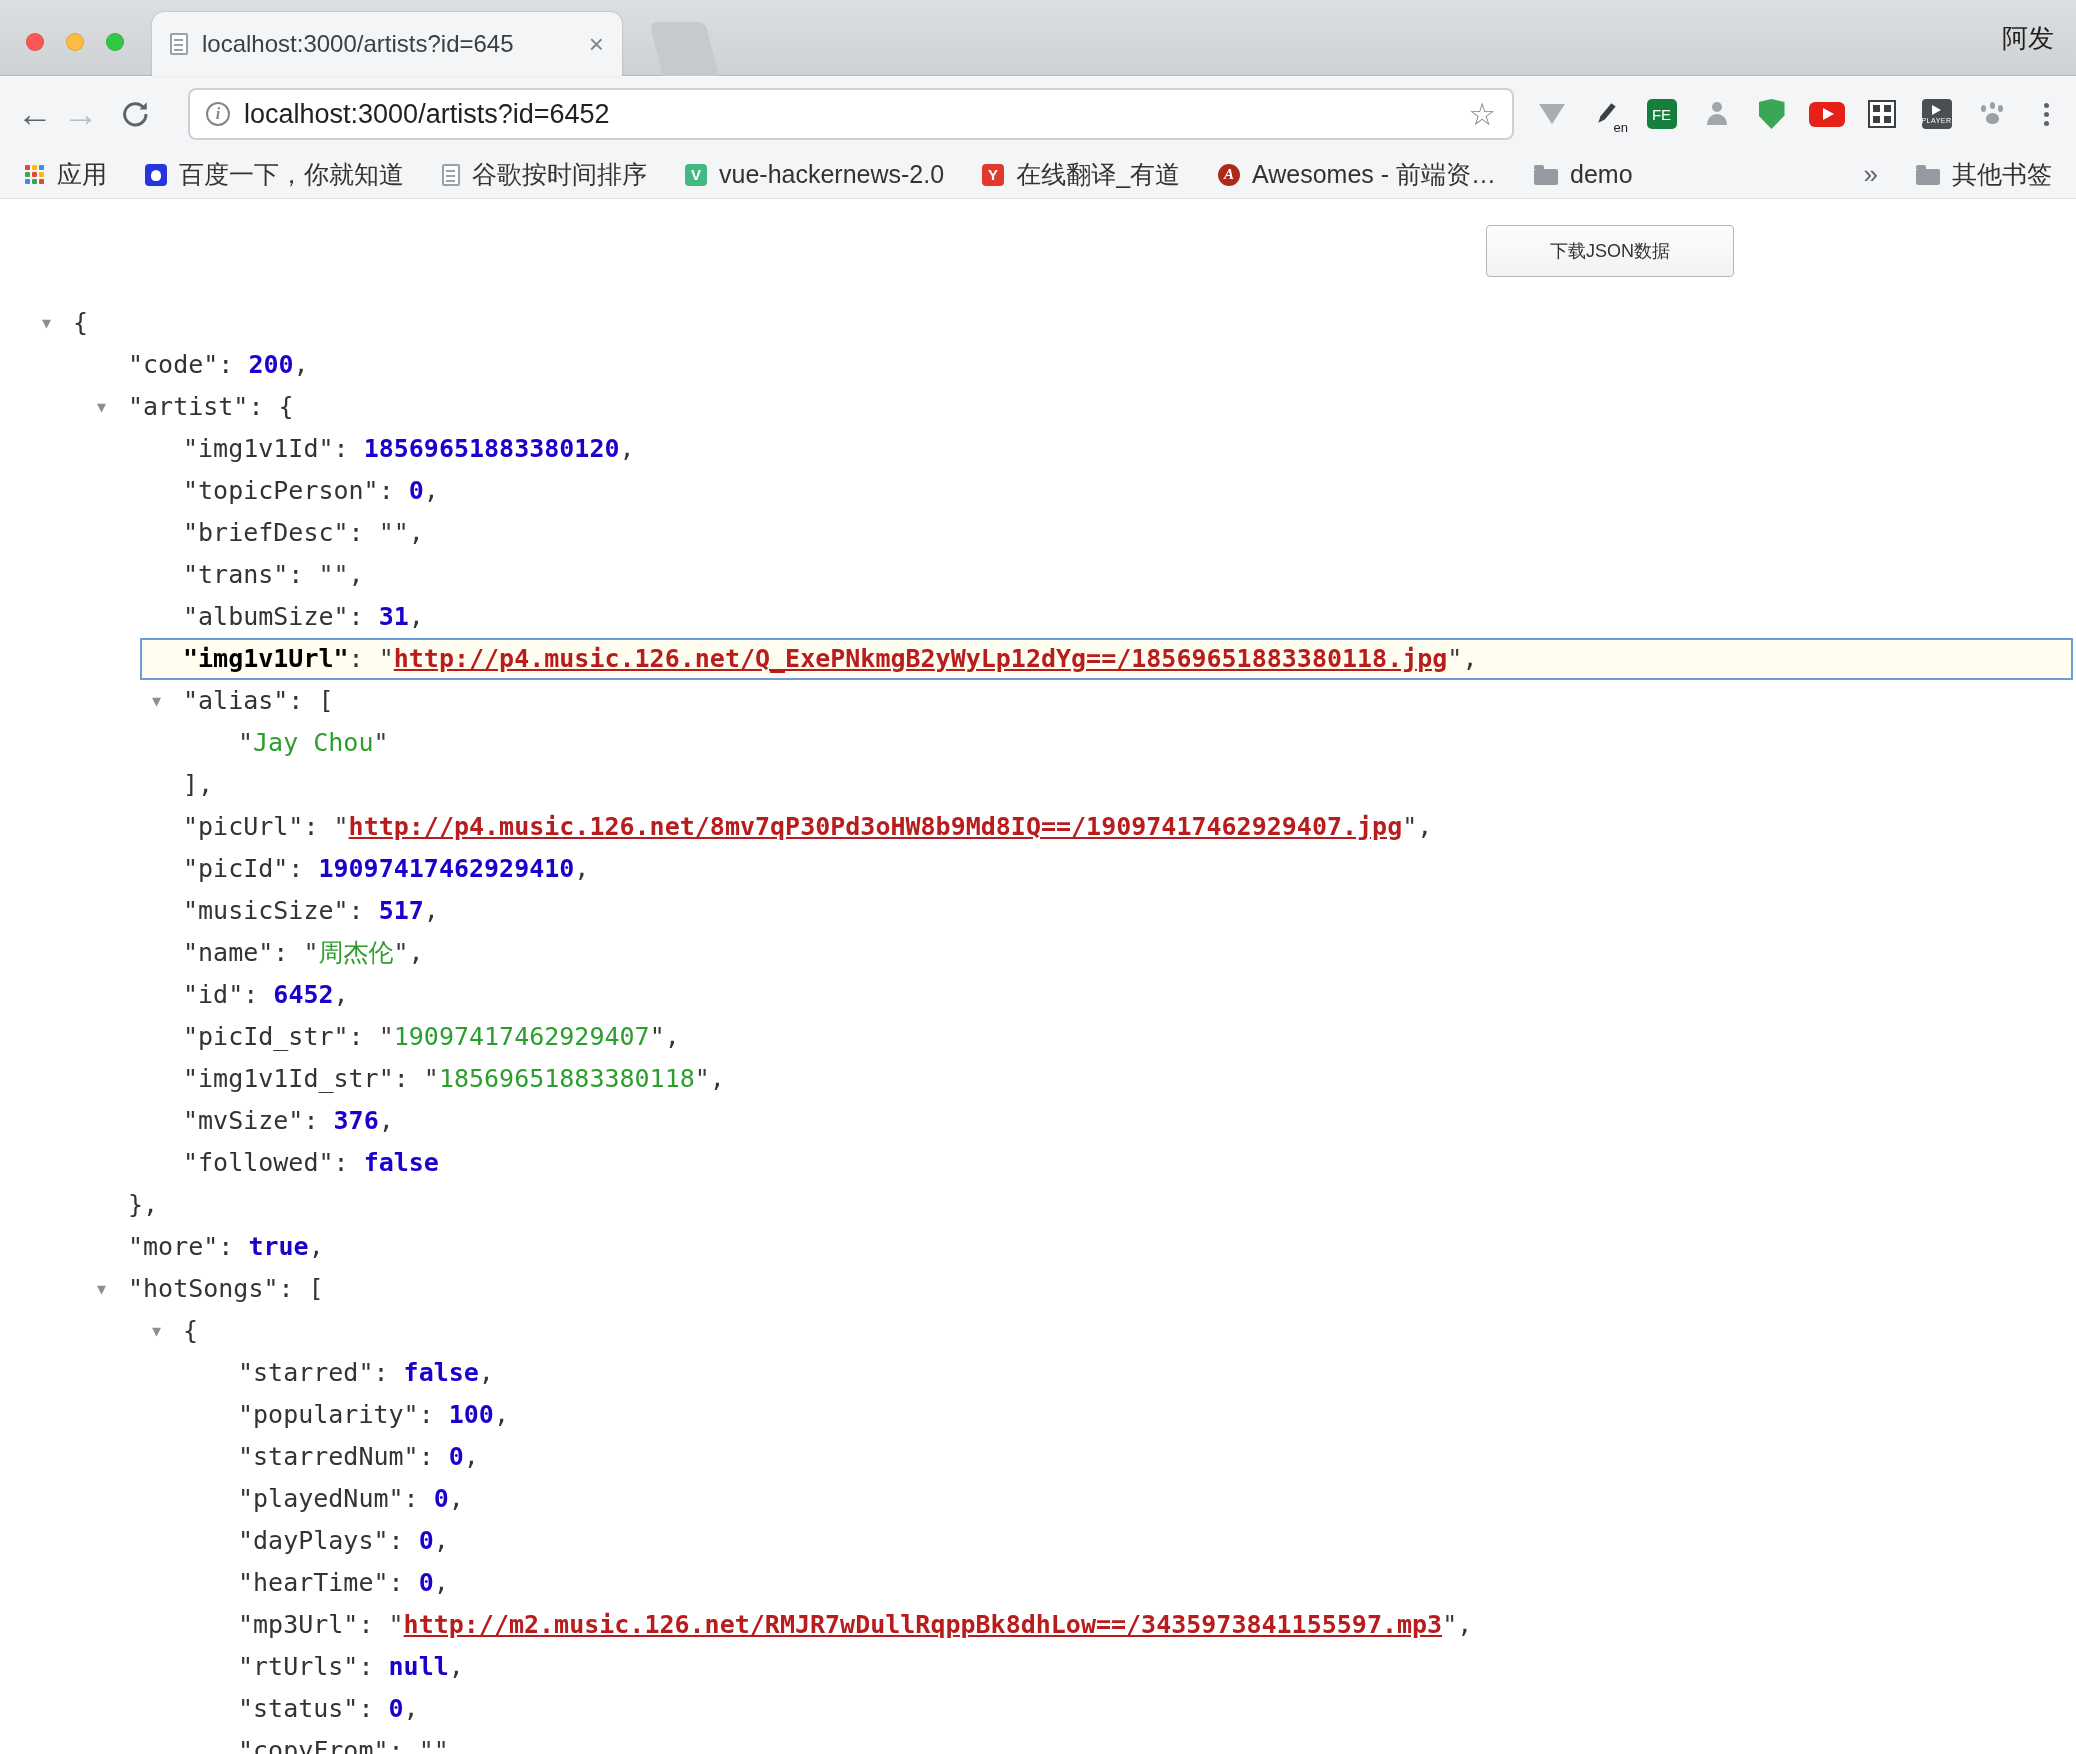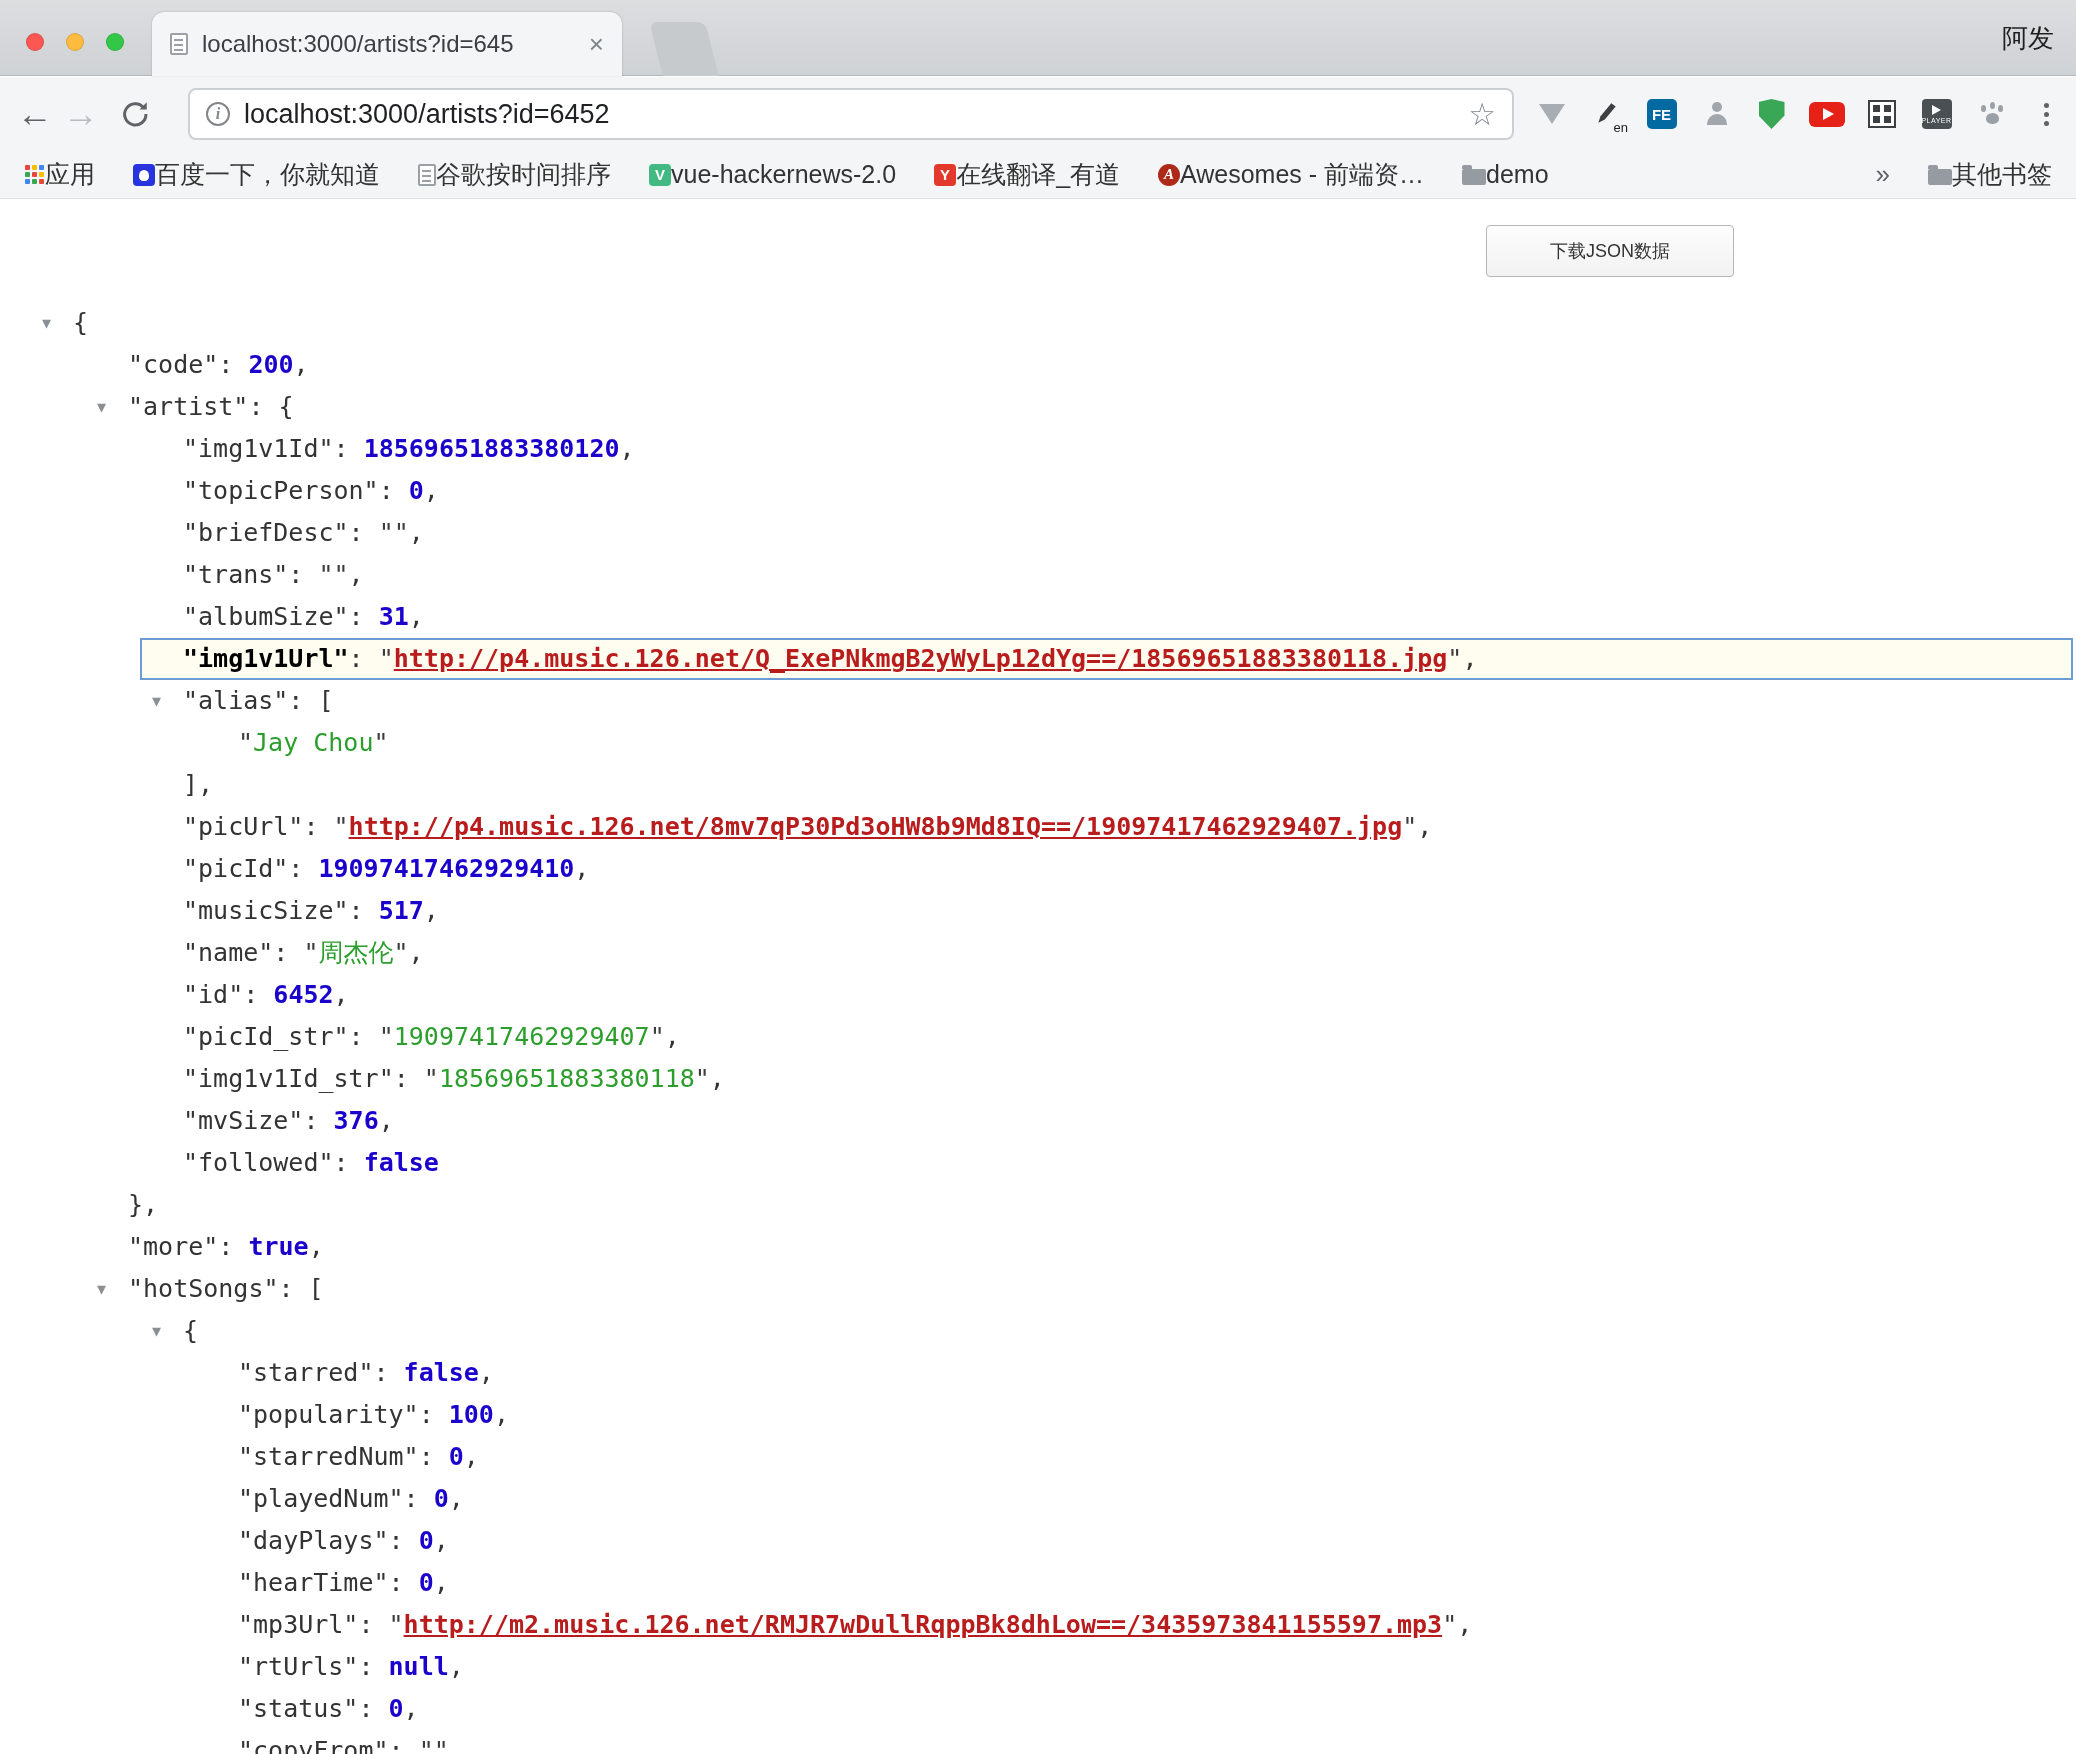--- a/index.html
+++ b/index.html
@@ -35,21 +35,21 @@
     font-family:"Liberation Serif",serif;font-size:16px;font-style:italic;font-weight:bold;
     display:flex;align-items:center;justify-content:center;flex:none}
   .url-text{flex:1;font-size:27px;color:#202124;white-space:nowrap;overflow:hidden}
   .star{font-size:31px;color:#80868b;flex:none}
   .exts{position:absolute;left:1524px;top:0;height:74px;display:flex;align-items:center}
   .ext{width:55px;height:74px;display:flex;align-items:center;justify-content:center;position:relative}
 
   .ico-vgray{width:0;height:0;border-left:13px solid transparent;border-right:13px solid transparent;
     border-top:20px solid #a7adb3}
   .pen-badge{position:absolute;right:6px;bottom:16px;font-size:13px;color:#202124;font-weight:normal}
-  .ico-fe{width:30px;height:30px;border-radius:5px;background:#0369a1;color:#fff;font-weight:bold;
+  .ico-fe{width:30px;height:30px;border-radius:5px;background:#15803d;color:#fff;font-weight:normal;
     font-size:15px;display:flex;align-items:center;justify-content:center}
   .ico-person{width:26px;height:26px;position:relative}
   .ico-person::before{content:"";position:absolute;left:8px;top:1px;width:10px;height:10px;border-radius:50%;background:#a0a6ac}
   .ico-person::after{content:"";position:absolute;left:3px;top:13px;width:20px;height:11px;border-radius:10px 10px 0 0;background:#a0a6ac}
   .ico-shield{width:26px;height:30px;background:#3aa757;
     clip-path:polygon(0 10%,50% 0,100% 10%,100% 55%,50% 100%,0 55%)}
   .ico-yt{width:36px;height:25px;background:#e62117;border-radius:6px;position:relative}
   .ico-yt::after{content:"";position:absolute;left:14px;top:6px;border-left:11px solid #fff;
     border-top:6.5px solid transparent;border-bottom:6.5px solid transparent}
   .ico-qr{width:28px;height:28px;border:2px solid #3c4043;background:#fff;position:relative}
@@ -62,21 +62,21 @@
   .ico-paw{width:26px;height:26px;position:relative}
   .ico-paw::before{content:"";position:absolute;left:7px;top:12px;width:13px;height:11px;border-radius:50% 50% 45% 45%;background:#9aa0a6}
   .ico-paw::after{content:"";position:absolute;left:2px;top:4px;width:5px;height:7px;border-radius:50%;background:#9aa0a6;
     box-shadow:9px -3px 0 #9aa0a6,17px 0 0 #9aa0a6}
   .ico-menu{width:5px;height:5px;border-radius:50%;background:#5f6368;box-shadow:0 9px 0 #5f6368,0 18px 0 #5f6368;margin-top:-18px}
 
   
   .bmbar{position:absolute;top:151px;left:0;width:100%;height:48px;background:#f4f5f6;
     border-bottom:1px solid #dfe1e3;display:flex;align-items:center;padding:0 24px;gap:38px;
     font-size:25px;color:#333;white-space:nowrap}
-  .bm{display:flex;align-items:center;gap:0}
+  .bm{display:flex;align-items:center;gap:12px}
   .ico-apps{width:21px;height:21px;position:relative;flex:none}
   .ico-apps i{position:absolute;left:1px;top:1px;width:5px;height:5px;border-radius:1px;background:#e8453c;
     box-shadow:7px 0 0 #fbbc05,14px 0 0 #4285f4,0 7px 0 #34a853,7px 7px 0 #e8453c,14px 7px 0 #fbbc05,
     0 14px 0 #4285f4,7px 14px 0 #34a853,14px 14px 0 #e8453c}
   .ico-baidu{width:22px;height:22px;border-radius:4px;background:#2733dc;position:relative;flex:none}
   .ico-baidu::after{content:"";position:absolute;left:6px;top:6px;width:10px;height:11px;border-radius:50% 50% 42% 42%;background:#fff}
   .ico-page{width:18px;height:22px;border:2px solid #9aa0a6;border-radius:2px;background:#fff;position:relative;flex:none}
   .ico-page::after{content:"";position:absolute;left:2px;top:4px;width:9px;height:2px;background:#9aa0a6;
     box-shadow:0 5px 0 #9aa0a6,0 10px 0 #9aa0a6}
   .sq-letter{width:22px;height:22px;border-radius:4px;color:#fff;font-weight:bold;font-size:15px;

